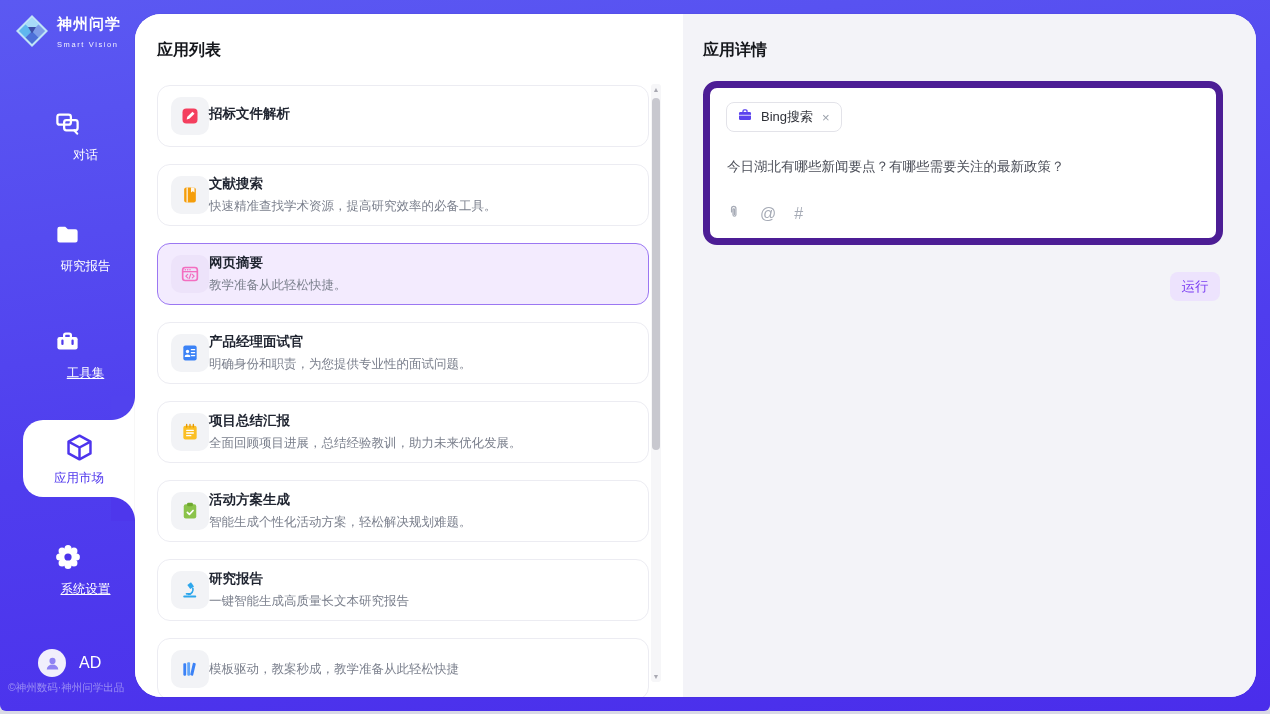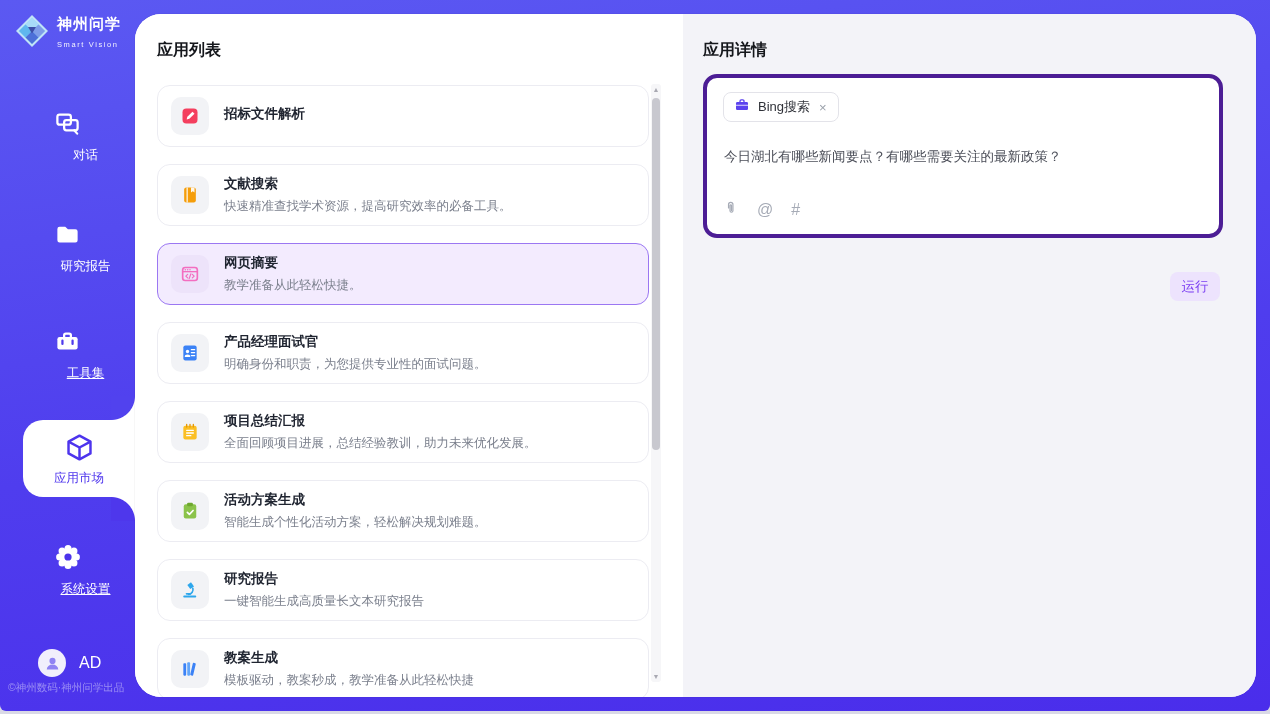--- a/index.html
+++ b/index.html
@@ -40,40 +40,40 @@
   .copyright { position:absolute; left:8px; top:681px; font-size:10.5px; white-space:nowrap;
                color:rgba(255,255,255,.42); }
 
   
   .list-col { position:relative; width:548px; background:#fff; flex-shrink:0; }
   .col-title { position:absolute; top:26px; left:22px; font-size:16px; font-weight:700; color:#15171C; }
   .detail-col .col-title { left:20px; }
   .items { position:absolute; top:71px; left:22px; width:492px; bottom:0;
            display:flex; flex-direction:column; gap:17px; overflow:hidden; }
   .item { flex:0 0 62px; border:1px solid #ECECF2; border-radius:13px; background:#fff;
-          display:flex; align-items:center; gap:15px; padding:0 13px; cursor:pointer; }
+          display:flex; align-items:center; padding:0 13px; cursor:pointer; }
   .item.selected { background:#F3EBFE; border-color:#9B77F2; }
   .icon-tile { width:38px; height:38px; border-radius:10px; background:#F2F3F6;
                display:flex; align-items:center; justify-content:center; flex-shrink:0; }
   .item.selected .icon-tile { background:#EDE3FA; }
   .item-name { font-size:13.5px; font-weight:700; color:#1F2430; margin-bottom:5px; }
   .item-desc { font-size:12.5px; color:#7A7F8C; }
 
   .scrollbar { position:absolute; right:22px; top:70px; width:10px; height:598px;
                background:#F6F6F8; border-radius:3px; }
   .sb-arrow { position:absolute; left:0; width:10px; text-align:center; font-size:7px;
               color:#A9A9B2; cursor:pointer; }
   .sb-up { top:2px; } .sb-down { bottom:2px; }
   .sb-thumb { position:absolute; left:1px; top:14px; width:8px; height:352px;
               background:#C8C8CF; border-radius:4px; cursor:pointer; }
 
   
   .detail-col { position:relative; flex:1; background:#F3F3F8; }
-  .card { position:absolute; top:60px; left:20px; width:520px; height:164px; background:#fff;
-          border:4px solid #4c1d95; border-radius:14px; }
+  .card { position:absolute; top:67px; left:20px; width:520px; height:164px; background:#fff;
+          border:7px solid #4c1d95; border-radius:14px; }
   .tag { position:absolute; top:14px; left:16px; height:30px; display:inline-flex; align-items:center;
          gap:8px; padding:0 10px; border:1px solid #E3E3E9; border-radius:8px; background:#fff; }
   .tag-label { font-size:13px; color:#2F3138; }
   .tag-close { font-size:13px; color:#9AA0AA; cursor:pointer; padding:0 1px; }
   .msg { position:absolute; top:70px; left:17px; right:16px; font-size:13.5px; color:#4B4E58; }
   .tools { position:absolute; left:16px; bottom:13px; display:flex; align-items:center; gap:18px;
            color:#A6ABB6; }
   .tool-txt { font-size:16px; line-height:16px; cursor:pointer; }
   .run-btn { position:absolute; top:258px; right:36px; width:50px; height:29px; background:#EDE3FD;
              color:#7B3FF2; font-size:13.5px; border:none; border-radius:8px; cursor:pointer;
@@ -287,21 +287,20 @@
 
         <div class="item">
           <span class="icon-tile">
             <svg width="20" height="20" viewBox="0 0 24 24">
               <rect x="4" y="5" width="3.4" height="15" rx="1" fill="#3B82F6"></rect>
               <rect x="8.7" y="4" width="3.4" height="16" rx="1" fill="#60A5FA"></rect>
               <rect x="13.8" y="4.6" width="3.6" height="15.4" rx="1" fill="#3B82F6" transform="rotate(13 15.6 12.3)"></rect>
             </svg>
           </span>
           <span>
-            <div class="item-name">教案生成</div>
             <div class="item-desc">模板驱动，教案秒成，教学准备从此轻松快捷</div>
           </span>
         </div>
 
       </div>
 
       <div class="scrollbar">
         <span class="sb-arrow sb-up">▲</span>
         <span class="sb-thumb"></span>
         <span class="sb-arrow sb-down">▼</span>

